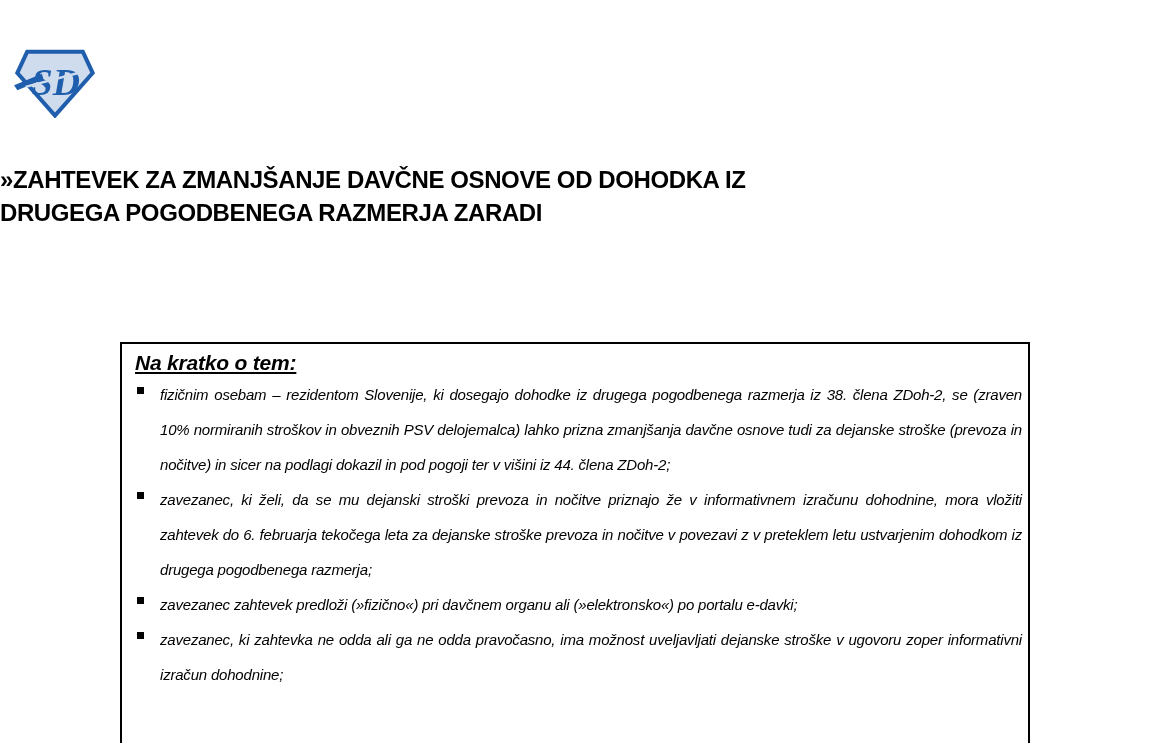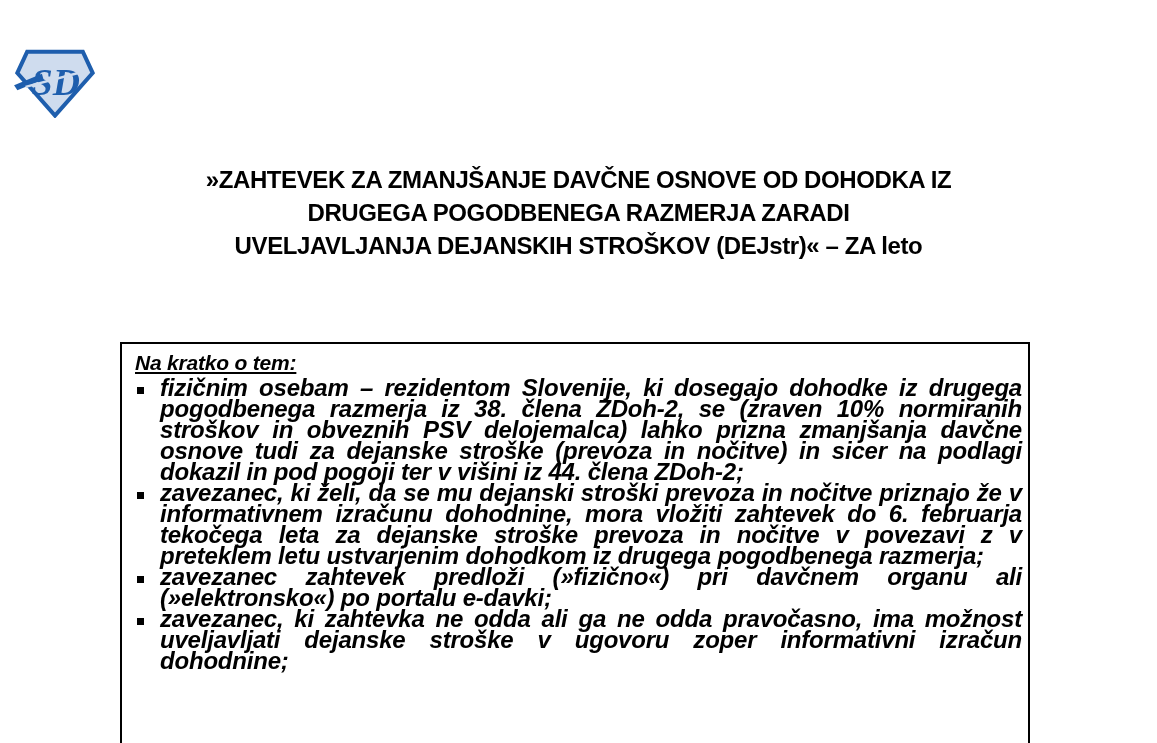--- a/index.html
+++ b/index.html
@@ -25,21 +25,20 @@
     font-family: "Liberation Serif", serif;
     font-weight: bold; font-style: italic;
     fill: #1e5ead;
   }
 
   
   .doc-title {
     position: absolute;
     left: 0; right: 0;
     top: 163px;
-    text-align: center;
     font-weight: bold;
     font-size: 24px;
     line-height: 33px;
     letter-spacing: -0.4px;
     color: #000000;
   }
   .doc-title .t-line { white-space: nowrap; }
 
   
   .infobox {
@@ -58,27 +57,26 @@
     line-height: 28px;
     letter-spacing: -0.2px;
   }
   ul.bullet-list {
     list-style: none;
     margin: 0; padding: 0;
   }
   ul.bullet-list li {
     position: relative;
     padding-left: 25px;
-    font-size: 24px;
+    font-size: 15px;
     font-style: italic;
-    line-height: 21px;
+    line-height: 35px;
     letter-spacing: -0.2px;
     text-align: justify;
     text-justify: inter-word;
-    font-weight: bold;
   }
   .bullet {
     position: absolute;
     left: 2px; top: 10px;
     width: 7px; height: 7px;
     background: #000000;
   }
 </style>
 </head>
 <body>
@@ -90,21 +88,20 @@
       <polygon class="shield" points="16,7 84,7 96,33 50,85 4,33"></polygon>
       <polygon points="0,48 34,34 36,41 4,54" fill="#1e5ead"></polygon>
       <text class="logo-letters" x="51" y="60" font-size="46" text-anchor="middle">SD</text>
       <line x1="14" y1="50" x2="90" y2="30" stroke="#cfdcee" stroke-width="3"></line>
     </svg>
   </div>
 
   <div class="doc-title">
     <div class="t-line">»ZAHTEVEK ZA ZMANJŠANJE DAVČNE OSNOVE OD DOHODKA IZ</div>
     <div class="t-line">DRUGEGA POGODBENEGA RAZMERJA ZARADI</div>
-    <div class="t-line">UVELJAVLJANJA DEJANSKIH STROŠKOV (DEJstr)« – ZA leto</div>
   </div>
 
   <div class="infobox">
     <div class="box-heading">Na kratko o tem:</div>
     <ul class="bullet-list">
       <li>
         <span class="bullet"></span>
         <span class="li-text">fizičnim osebam – rezidentom Slovenije, ki dosegajo dohodke iz drugega pogodbenega razmerja iz 38. člena ZDoh-2, se (zraven 10% normiranih stroškov in obveznih PSV delojemalca) lahko prizna zmanjšanja davčne osnove tudi za dejanske stroške (prevoza in nočitve) in sicer na podlagi dokazil in pod pogoji ter v višini iz 44. člena ZDoh-2;</span>
       </li>
       <li>

